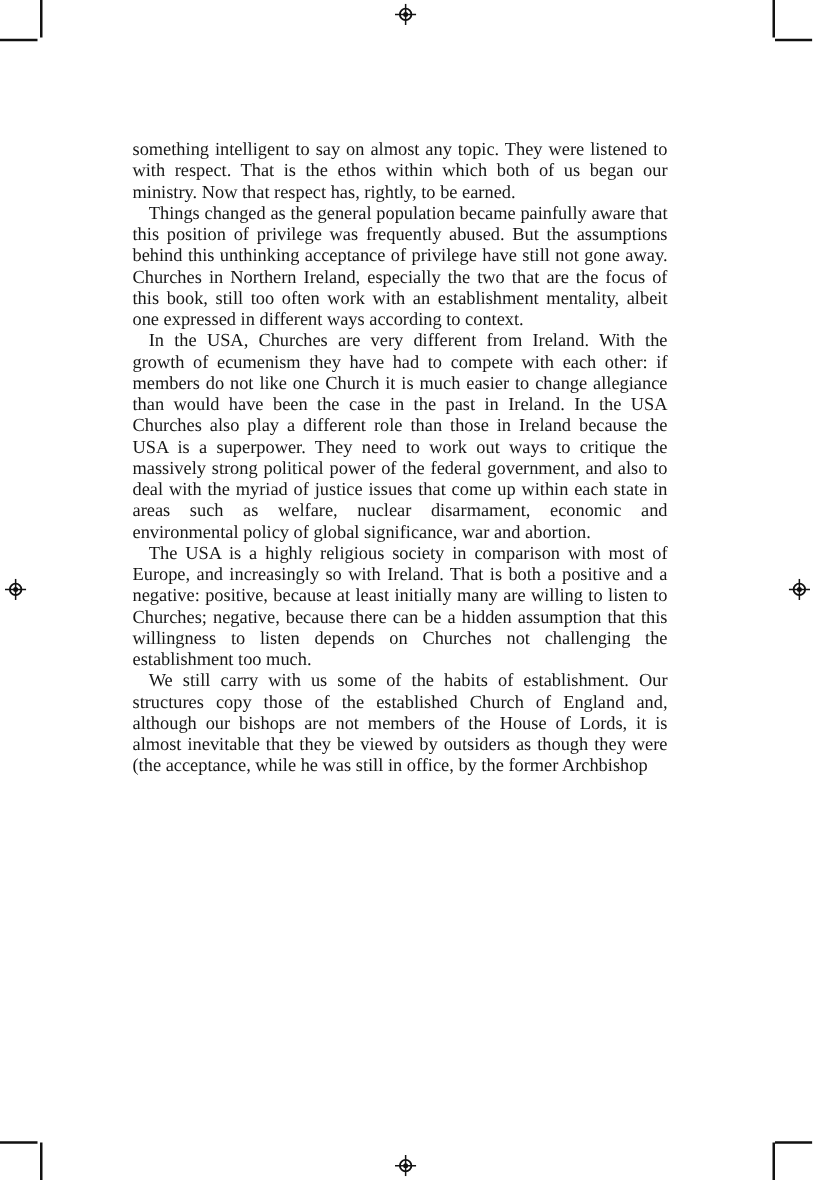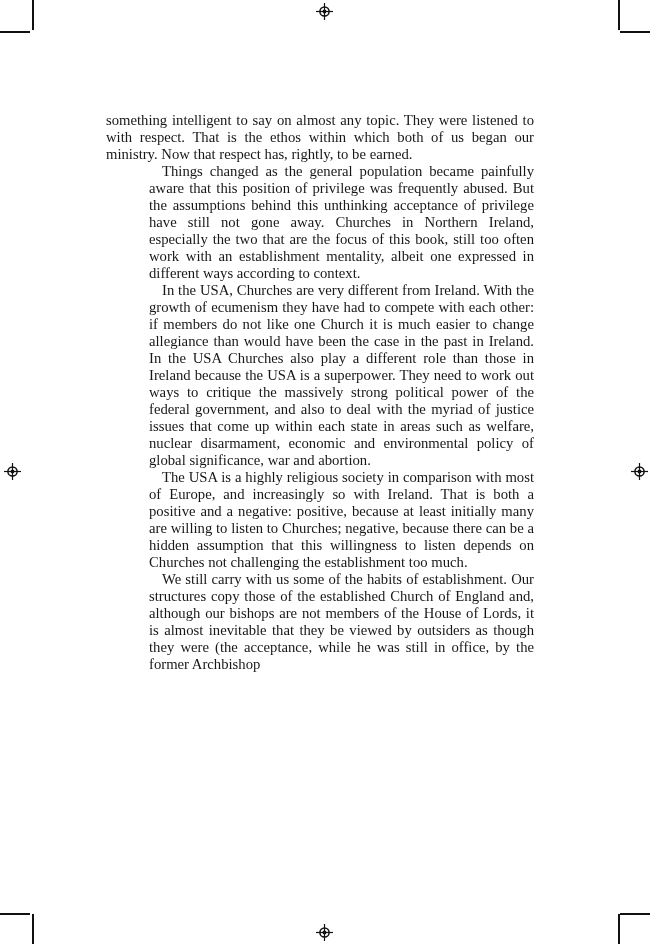--- a/index.html
+++ b/index.html
@@ -55,21 +55,20 @@
     margin: 0;
     font-size: 14.7px;
     line-height: 17px;
     color: #171717;
     text-align: justify;
     text-indent: 0;
     -webkit-font-smoothing: antialiased;
   }
   p.indented {
     text-indent: 13px;
-    margin-left: 43px;
   }
 
   
   .folio {
     position: absolute;
     left: 0;
     top: 844px;
     width: 650px;
     text-align: center;
     font-size: 14.2px;

